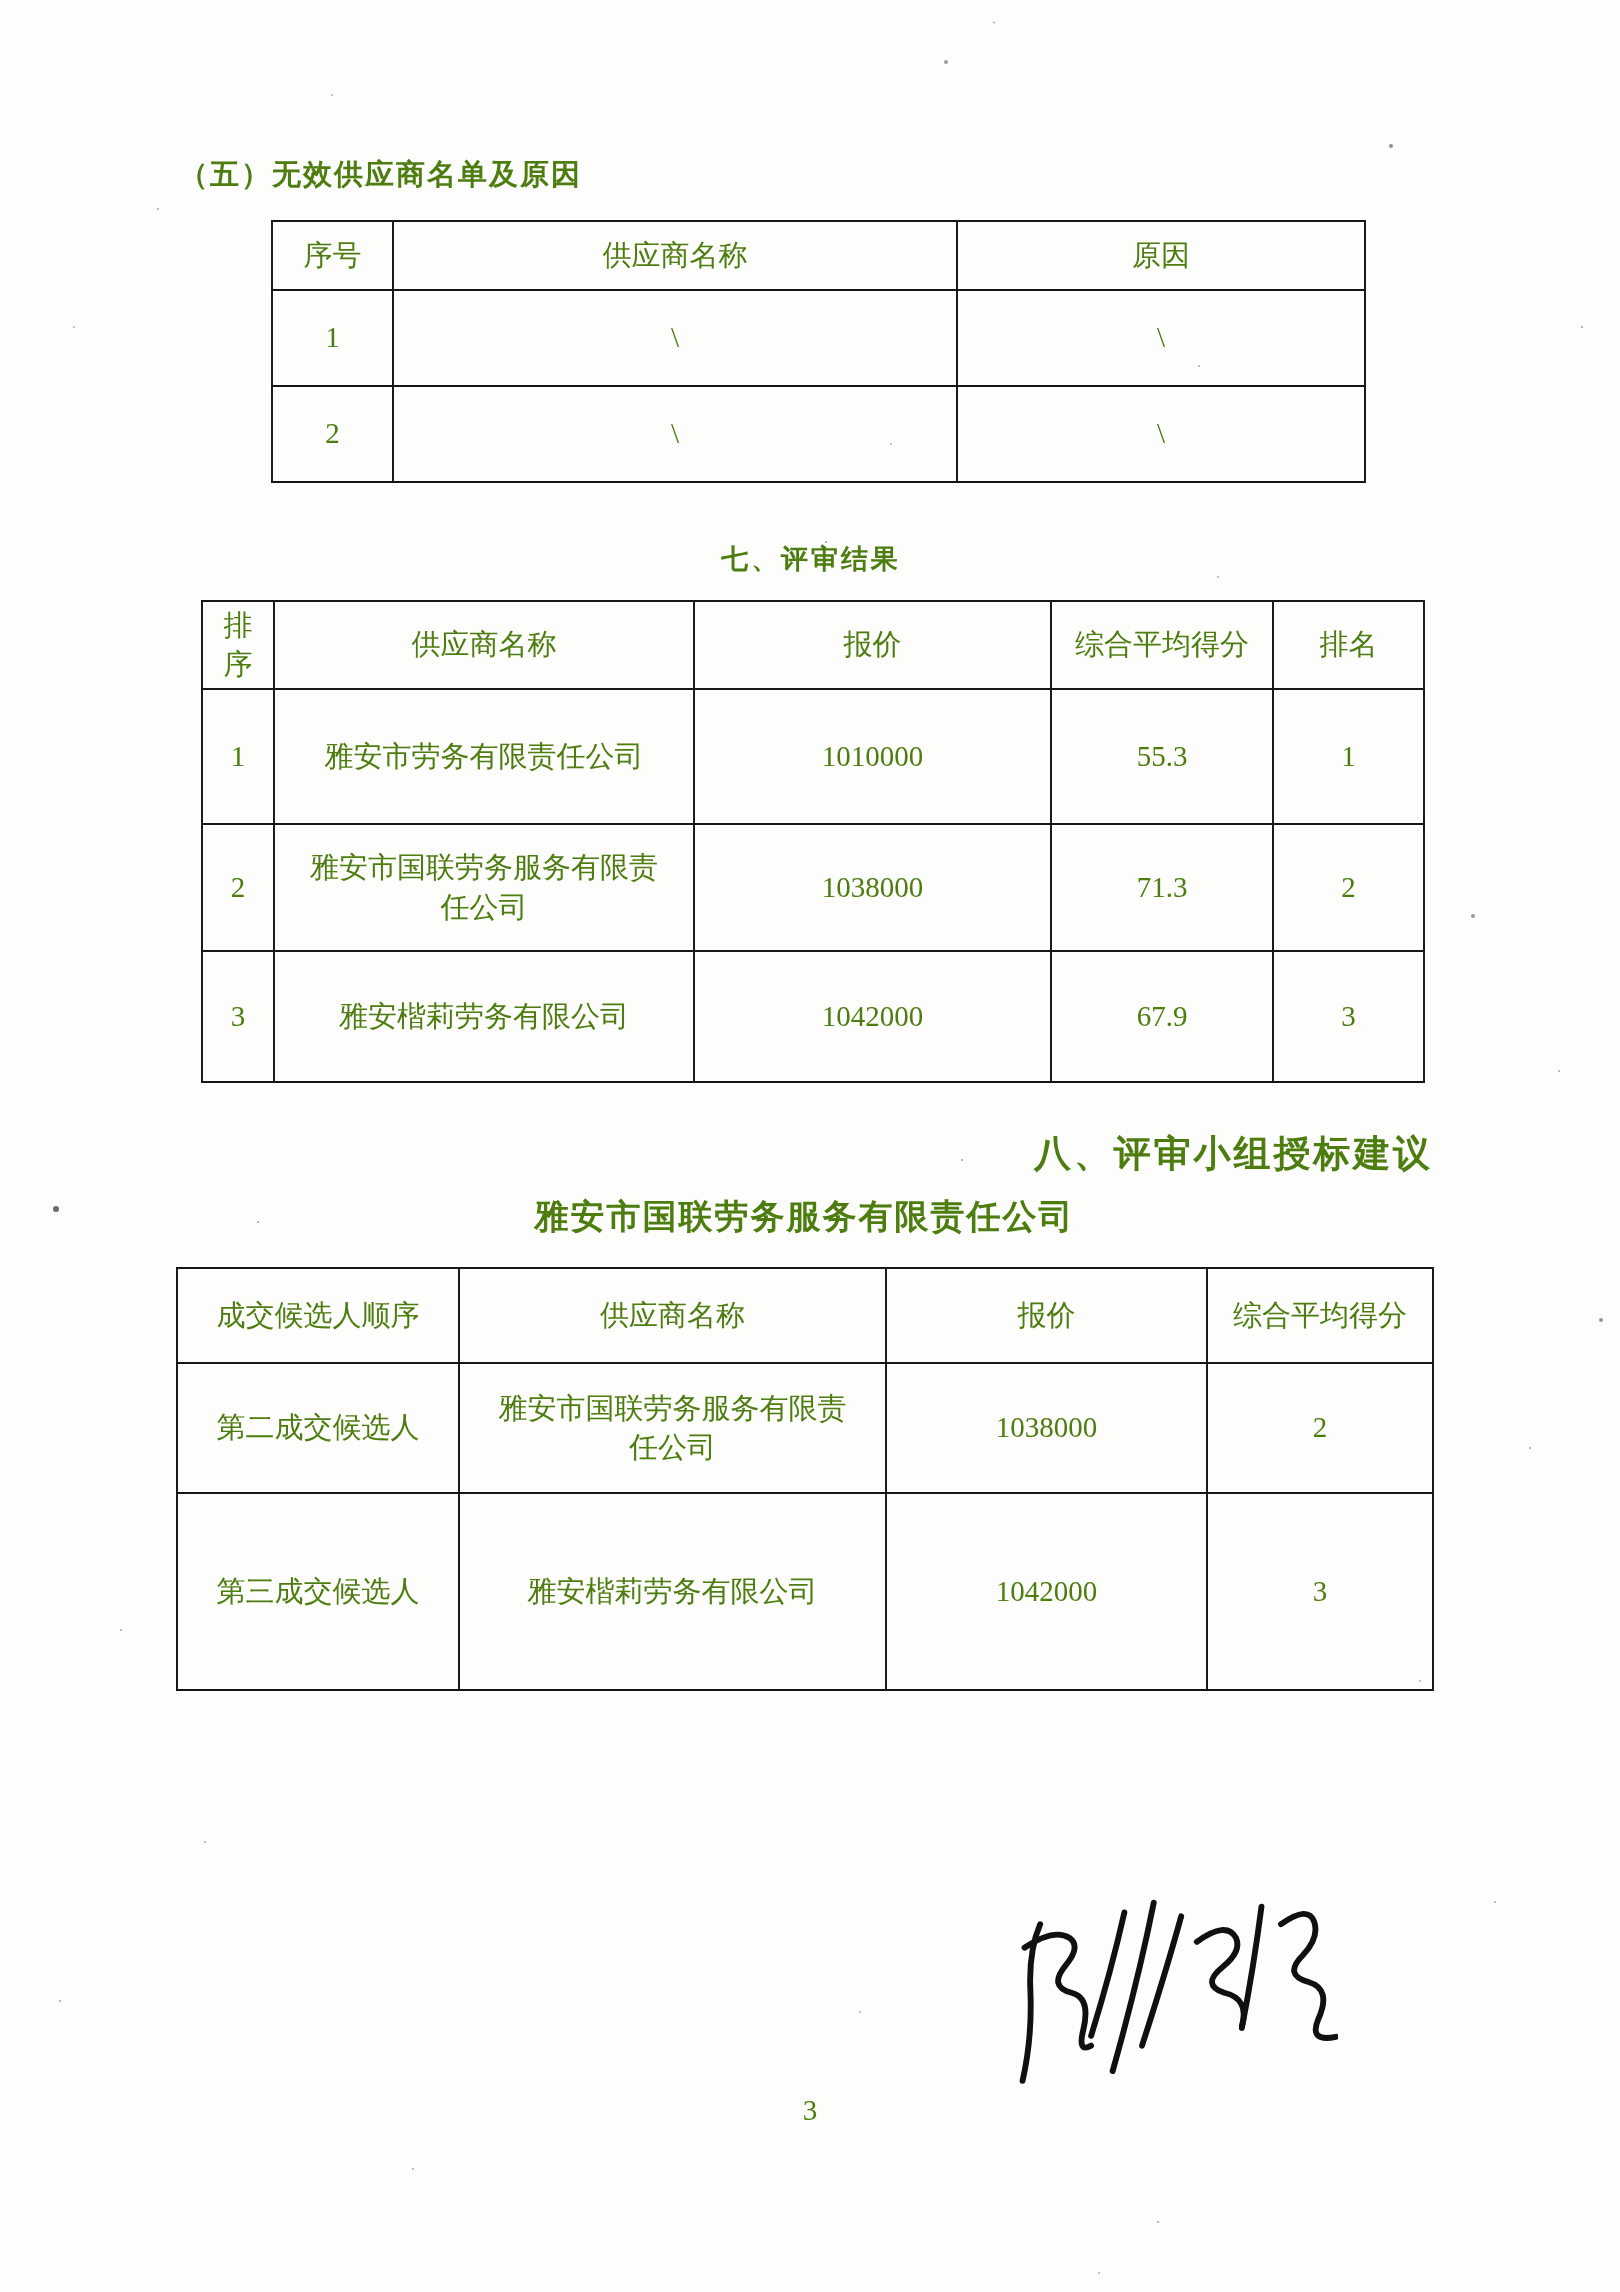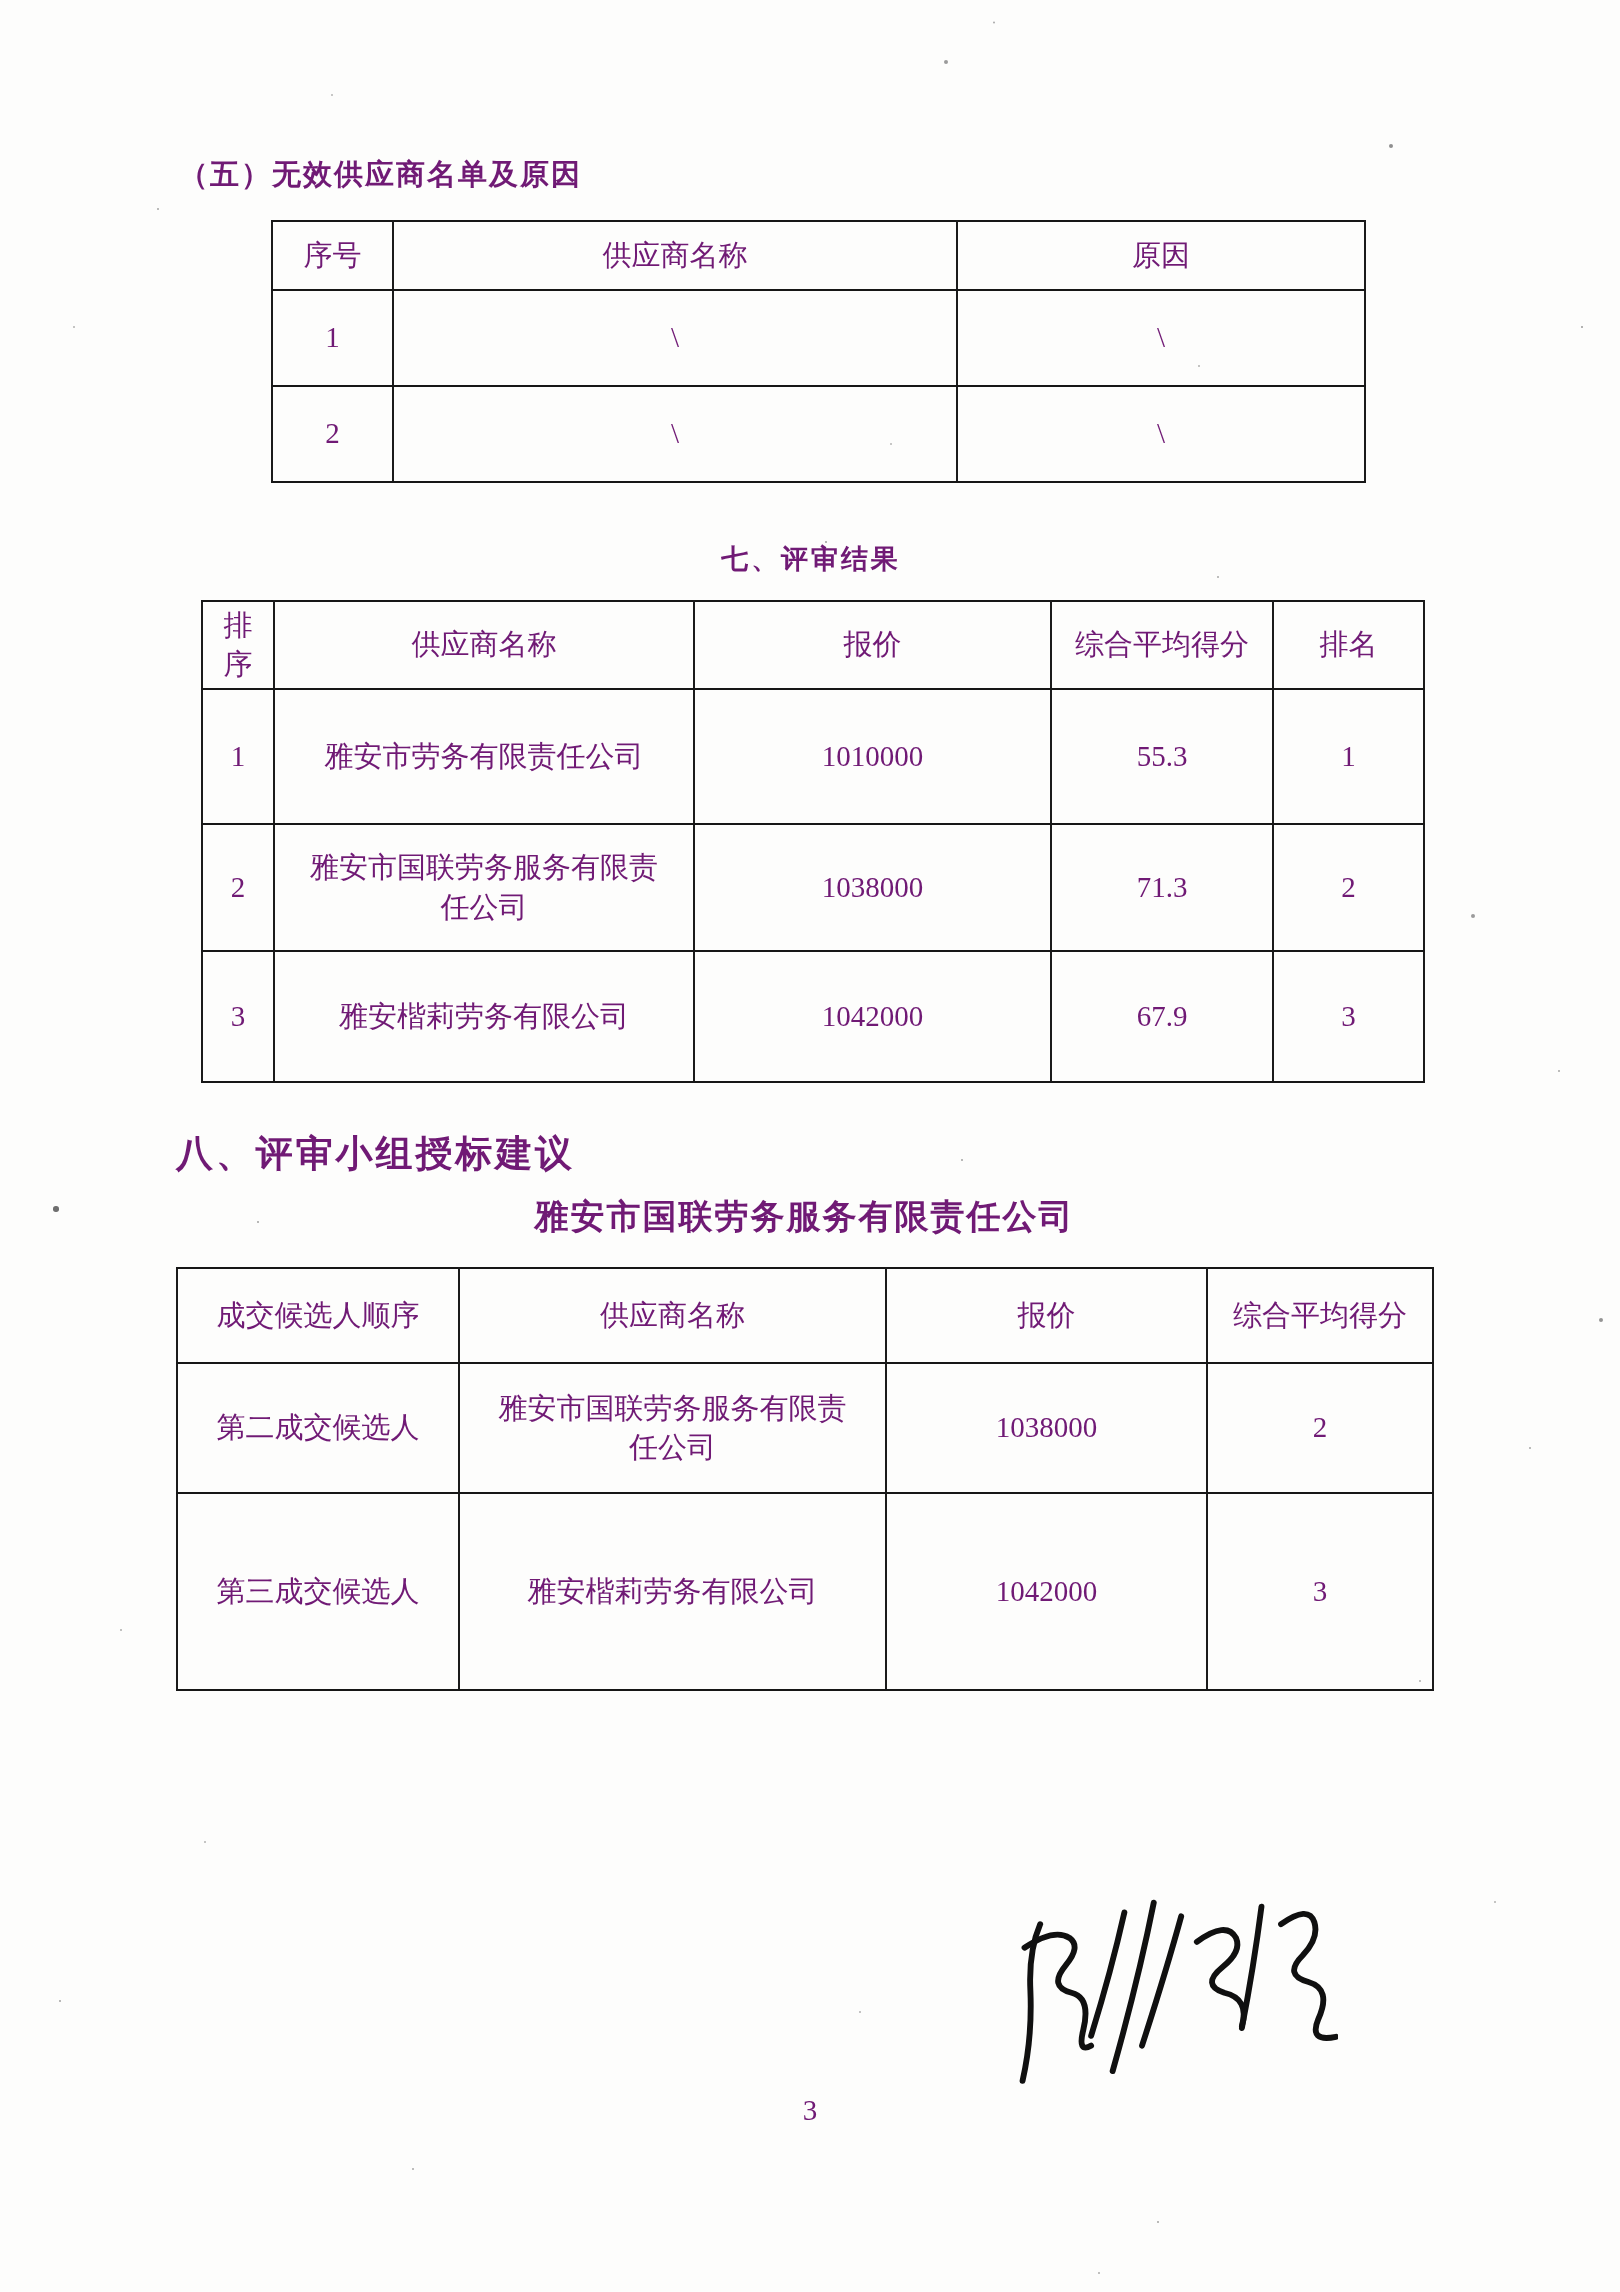--- a/index.html
+++ b/index.html
@@ -1,21 +1,21 @@
 <!DOCTYPE html>
 <html><head>
 <meta charset="utf-8">
 <style>
   html,body{margin:0;padding:0;background:#ffffff;}
   .page{
     position:relative;
     width:1620px;height:2293px;
     background:#fdfdfc;
     font-family:"Liberation Serif","DejaVu Serif",serif;
-    color:#701a75;
+    color:#4d7c0f;
     overflow:hidden;
   }
   
   .speck{
     position:absolute;top:0;left:0;width:2px;height:2px;border-radius:50%;
     background:transparent;
     box-shadow:
       945px 61px 0 1px #9b9b9b, 993px 21.6px 0 0 #aaa, 1390px 145px 0 1px #8f8f8f,
       1581px 326px 0 0 #999, 157px 208px 0 0 #a5a5a5, 73px 326px 0 0 #b0b0b0,
       825px 541px 0 0 #9c9c9c, 1217px 576px 0 0 #a8a8a8, 428px 749px 0 0 #ababab,
@@ -45,21 +45,21 @@
   }
   .t1{left:271px;top:220px;width:1092px;}
   .t2{left:201px;top:600px;width:1220px;}
   .t3{left:176px;top:1267px;width:1257px;}
   .title7{
     position:absolute;left:201px;top:541px;width:1220px;
     text-align:center;font-size:27px;font-weight:bold;letter-spacing:2.9px;
   }
   .title8{
     position:absolute;left:176px;top:1129px;width:1257px;
-    text-align:left;font-size:37px;font-weight:bold;letter-spacing:2.9px;
+    text-align:right;font-size:37px;font-weight:bold;letter-spacing:2.9px;
   }
   .subtitle8{
     position:absolute;left:176px;top:1194px;width:1257px;
     text-align:center;font-size:34px;font-weight:600;letter-spacing:2px;
   }
   .slash{font-size:31px;}
   .signature{
     position:absolute;left:995px;top:1887px;width:343px;height:235px;
   }
   .pagenum{

